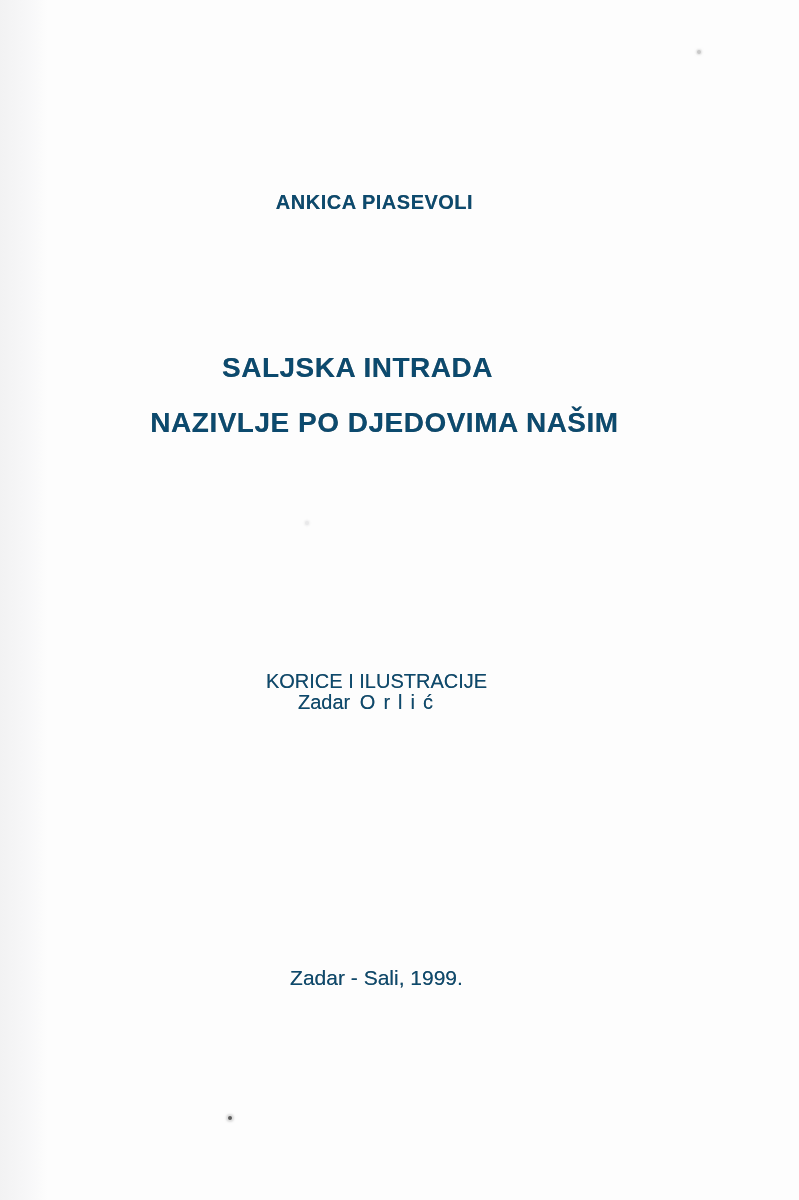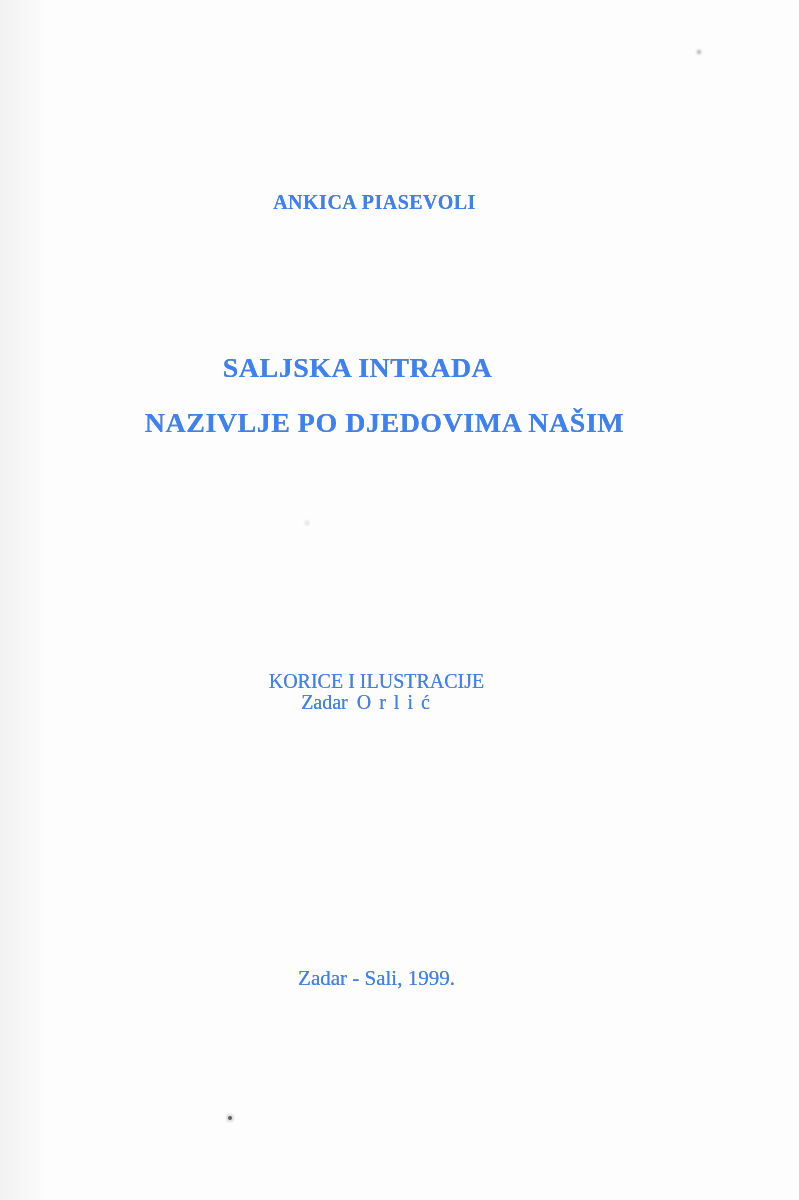--- a/index.html
+++ b/index.html
@@ -6,22 +6,22 @@
     margin: 0;
     padding: 0;
     background: #ffffff;
   }
   .page {
     position: relative;
     width: 799px;
     height: 1200px;
     background: #fdfdfd;
     overflow: hidden;
-    font-family: Liberation Serif, serif;
-    color: #3b82f6;
+    font-family: Liberation Sans, sans-serif;
+    color: #0c4a6e;
   }
   
   .scan-edge {
     position: absolute;
     left: 0; top: 0; bottom: 0;
     width: 48px;
     background: linear-gradient(to right, #f2f2f3 0%, #f7f7f8 55%, rgba(253,253,253,0) 100%);
     pointer-events: none;
   }
   .line {

